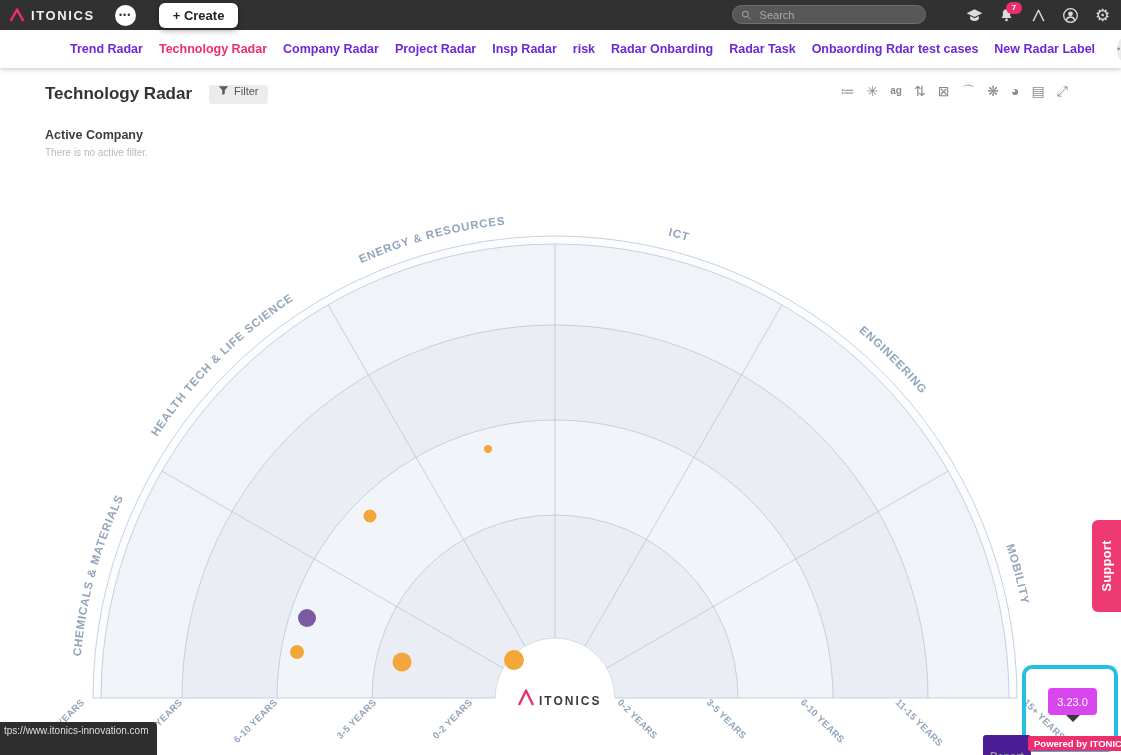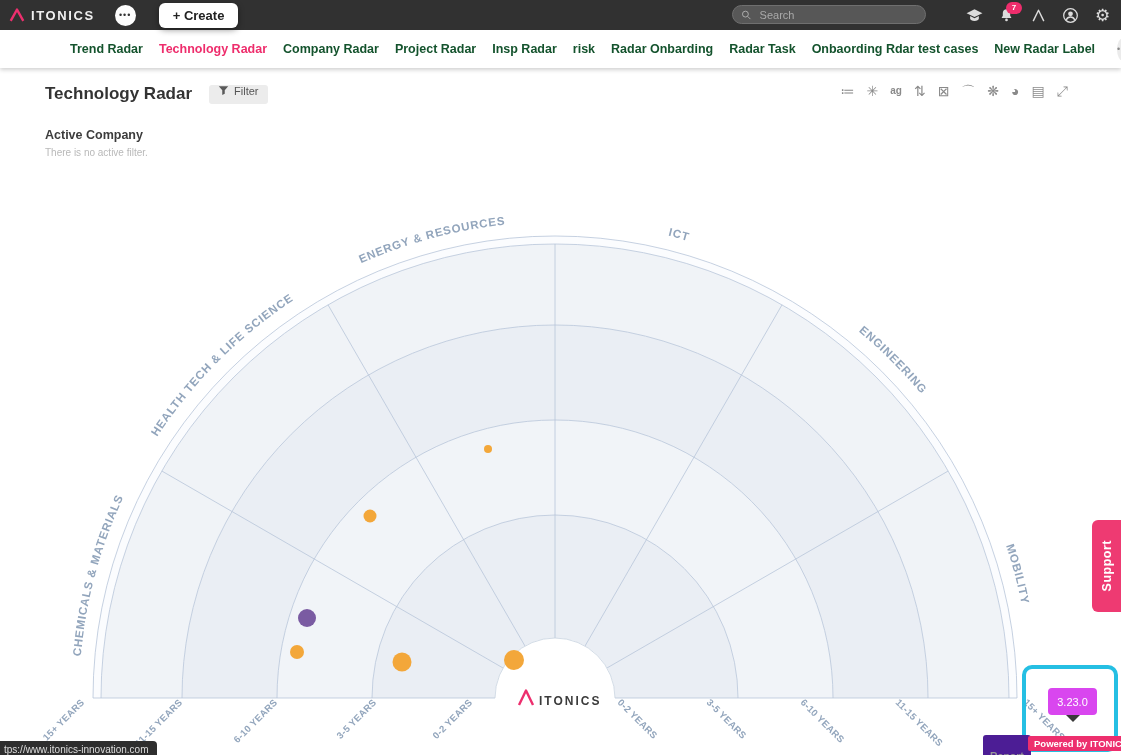--- a/index.html
+++ b/index.html
@@ -32,21 +32,21 @@
   .tbi svg{display:block;}
   .gear-glyph{color:#dcdcdc;font-size:17px;line-height:1;}
   .badge{position:absolute;top:-4px;right:-6px;min-width:12px;height:12px;border-radius:7px;
          background:#ee2d6c;color:#fff;font-size:8px;font-weight:bold;display:flex;
          align-items:center;justify-content:center;padding:0 2px;}
 
   
   .tabbar{position:absolute;top:30px;left:0;width:100%;height:38px;background:#fff;
           box-shadow:0 2px 4px rgba(0,0,0,.18);display:flex;align-items:center;
           padding-left:70px;gap:16px;z-index:20;box-sizing:border-box;}
-  .rtab{font-size:12.5px;font-weight:bold;color:#14532d;cursor:pointer;white-space:nowrap;}
+  .rtab{font-size:12.5px;font-weight:bold;color:#6d28d9;cursor:pointer;white-space:nowrap;}
   .rtab.active{color:#ee2d6c;}
   .more-tab{width:23px;height:23px;border-radius:50%;background:#ebebeb;color:#8a8a8a;
           display:flex;align-items:center;justify-content:center;font-size:9px;letter-spacing:1px;
           cursor:pointer;margin-left:6px;}
 
   
   .page-header{position:absolute;top:84px;left:45px;display:flex;align-items:center;gap:17px;z-index:10;}
   .page-title{font-size:17px;font-weight:bold;color:#333;}
   .filter-btn{background:#ececec;border-radius:3px;height:19px;padding:0 9px;display:flex;
           align-items:flex-start;gap:5px;font-size:11px;color:#555;cursor:pointer;}
@@ -72,21 +72,21 @@
           border-radius:10px;z-index:38;background:transparent;}
   .version-tip{position:absolute;left:1048px;top:688px;width:49px;height:27px;background:#d946ef;
           border-radius:4px;color:#fff;font-size:11px;display:flex;align-items:center;
           justify-content:center;z-index:41;}
   .version-tip::after{content:"";position:absolute;left:50%;top:100%;margin-left:-7px;
           border:7px solid transparent;border-top-color:#3a3a3a;}
   .powered-badge{position:absolute;left:1028px;top:736px;height:15px;padding:0 6px;background:#ed2f6e;
           border-radius:2px;color:#fff;font-size:9.5px;font-weight:bold;display:flex;
           align-items:center;z-index:41;white-space:nowrap;cursor:pointer;}
   .url-tip{position:absolute;left:0;bottom:0;background:#2e2e2e;color:#ddd;font-size:10px;
-          padding:3px 8px 0 4px;border-radius:0 4px 0 0;z-index:40;white-space:nowrap;}
+          padding:3px 8px 19px 4px;border-radius:0 4px 0 0;z-index:40;white-space:nowrap;}
 </style>
 </head>
 <body data-name="itonics-radar-app">
 
 <div class="topbar" data-name="top-navigation-bar">
   <div class="logo" data-name="itonics-logo">
     <svg width="18" height="18" viewBox="0 0 20 18" data-name="itonics-triangle-icon">
       <path d="M3 15.5 10 3l7 12.5" stroke="#ed2f6e" stroke-width="2.6" fill="none" stroke-linejoin="round"></path>
     </svg>
     <span class="logo-text" data-name="itonics-logo-text">ITONICS</span>

